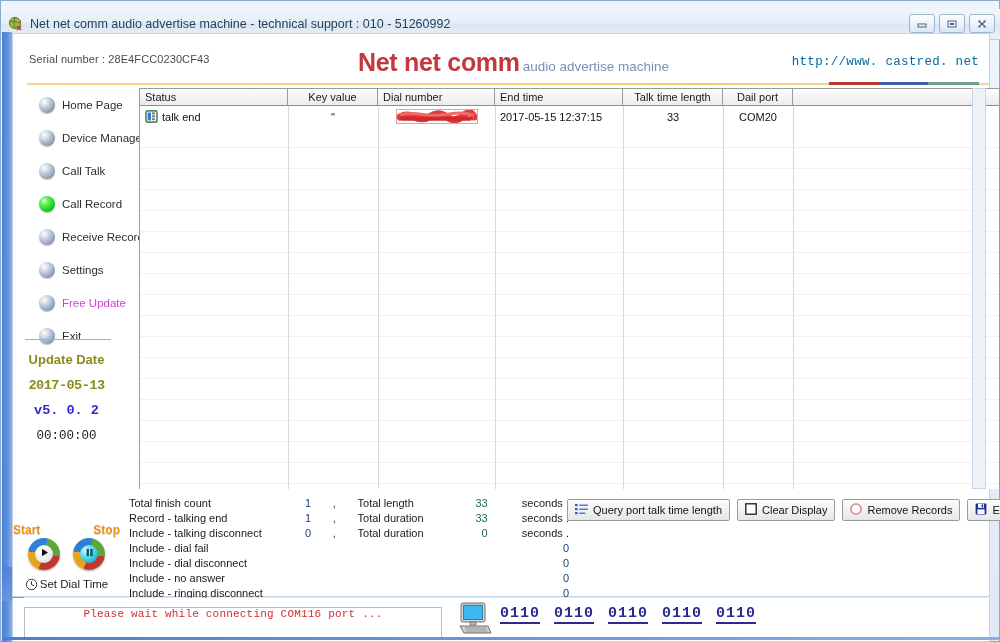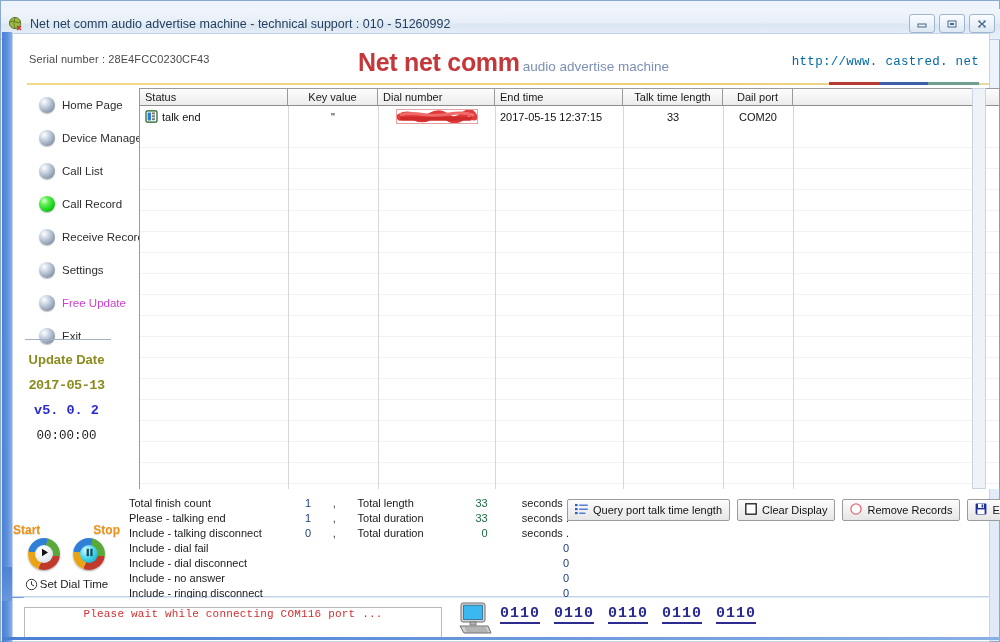--- a/index.html
+++ b/index.html
@@ -304,21 +304,21 @@
       <div class="nav-item">
         <span class="led"></span>
         <span class="nav-label">Home Page</span>
       </div>
       <div class="nav-item">
         <span class="led"></span>
         <span class="nav-label">Device Manager</span>
       </div>
       <div class="nav-item">
         <span class="led"></span>
-        <span class="nav-label">Call List</span>
+        <span class="nav-label">Call Talk</span>
       </div>
       <div class="nav-item">
         <span class="led on"></span>
         <span class="nav-label">Call Record</span>
       </div>
       <div class="nav-item">
         <span class="led"></span>
         <span class="nav-label">Receive Record</span>
       </div>
       <div class="nav-item">
@@ -431,21 +431,21 @@
     <div id="stats">
       <div class="st-row">
         <span class="st-lbl">Total finish count</span>
         <span class="st-num">1</span>
         <span class="st-sep">,</span>
         <span class="st-lbl2">Total length</span>
         <span class="st-num2">33</span>
         <span class="st-unit">seconds .</span>
       </div>
       <div class="st-row">
-        <span class="st-lbl">Please - talking end</span>
+        <span class="st-lbl">Record - talking end</span>
         <span class="st-num">1</span>
         <span class="st-sep">,</span>
         <span class="st-lbl2">Total duration</span>
         <span class="st-num2">33</span>
         <span class="st-unit">seconds .</span>
       </div>
       <div class="st-row">
         <span class="st-lbl">Include - talking disconnect</span>
         <span class="st-num">0</span>
         <span class="st-sep">,</span>

